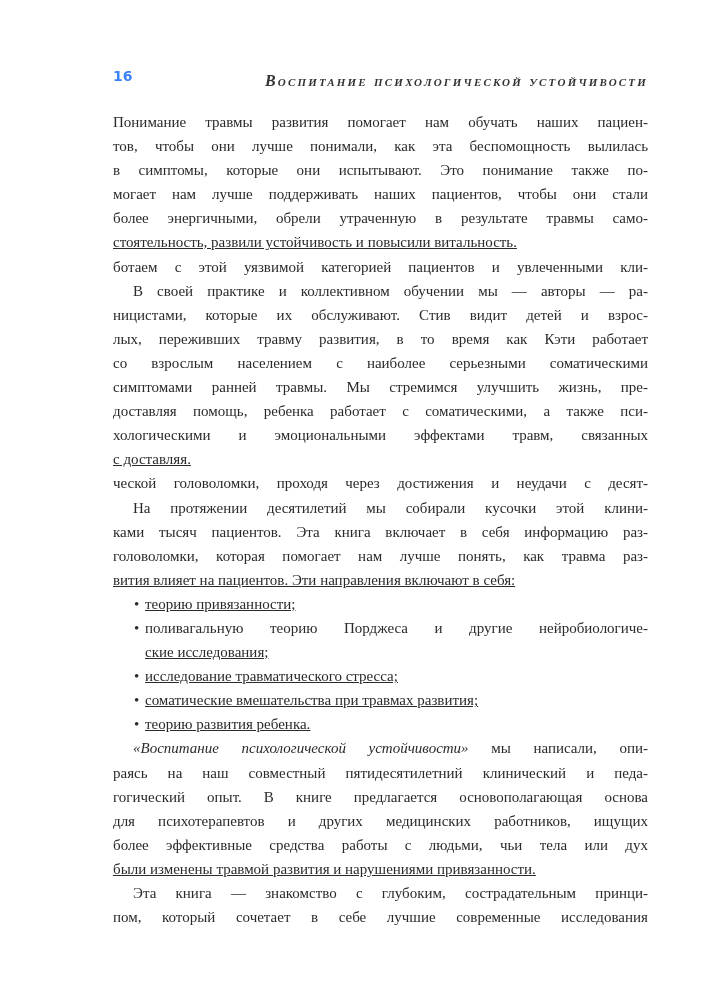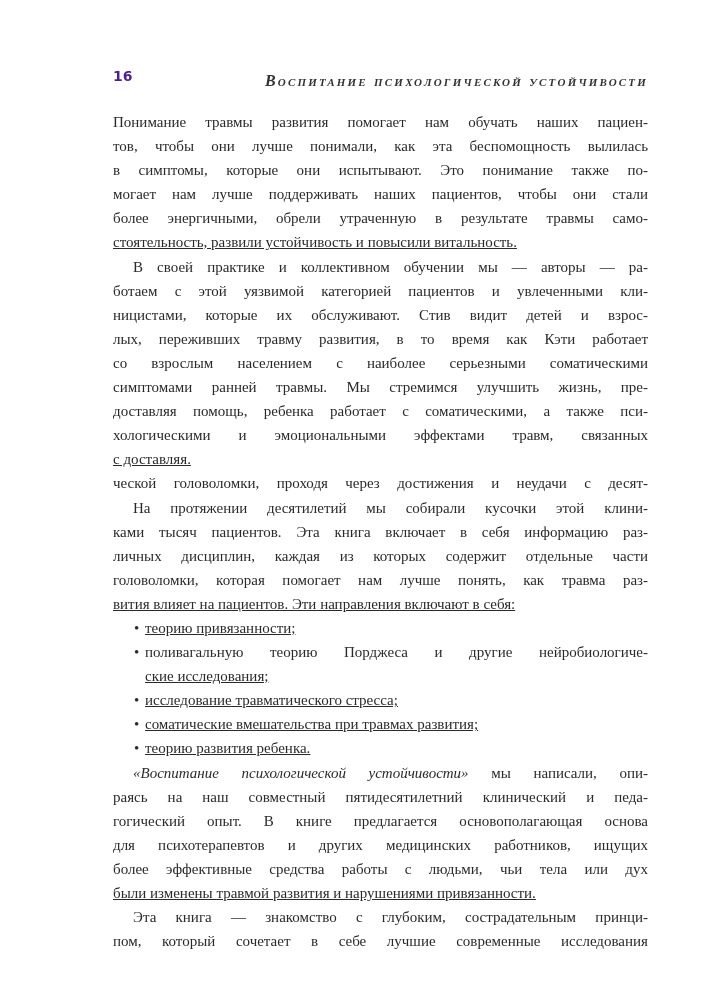--- a/index.html
+++ b/index.html
@@ -1,20 +1,20 @@
 <!DOCTYPE html>
 <html><head>
 <meta charset="utf-8">
 <style>
   html, body { margin: 0; padding: 0; background: #ffffff; }
   body { width: 715px; height: 1000px; position: relative; overflow: hidden;
          font-family: "Liberation Serif", "DejaVu Serif", serif; color: #2a2a2a; }
   .header { position: absolute; top: 68px; left: 113px; width: 535px; height: 20px; }
   .page-num { position: absolute; left: 0; top: 0; font-family: "DejaVu Sans", sans-serif;
-              font-weight: bold; font-size: 14px; color: #4c1d95; }
+              font-weight: bold; font-size: 14px; color: #3b82f6; }
   .running-title { position: absolute; right: 0; top: 4px; font-style: italic; font-weight: bold;
                    font-size: 16px; letter-spacing: 2.2px; font-variant: small-caps; color: #333; }
   .body { position: absolute; top: 110px; left: 113px; width: 535px; }
   .line { height: 24.1px; line-height: 24.1px; font-size: 15px; white-space: nowrap;
           text-align: justify; text-align-last: justify; overflow: hidden; }
   .line.last { text-align-last: left; text-decoration: underline; }
   .line.indent { padding-left: 20px; }
   .li { padding-left: 32px; position: relative; }
   .li .bullet { position: absolute; left: 21px; top: 0; }
   .li.cont { padding-left: 32px; }
@@ -33,36 +33,35 @@
   <div>
     <div class="line">Понимание травмы развития помогает нам обучать наших пациен-</div>
     <div class="line">тов, чтобы они лучше понимали, как эта беспомощность вылилась</div>
     <div class="line">в симптомы, которые они испытывают. Это понимание также по-</div>
     <div class="line">могает нам лучше поддерживать наших пациентов, чтобы они стали</div>
     <div class="line">более энергичными, обрели утраченную в результате травмы само-</div>
     <div class="line last">стоятельность, развили устойчивость и повысили витальность.</div>
   </div>
 
   <div>
+    <div class="line">ботаем с этой уязвимой категорией пациентов и увлеченными кли-</div>
     <div class="line indent">В своей практике и коллективном обучении мы — авторы — ра-</div>
-    <div class="line">ботаем с этой уязвимой категорией пациентов и увлеченными кли-</div>
     <div class="line">ницистами, которые их обслуживают. Стив видит детей и взрос-</div>
     <div class="line">лых, переживших травму развития, в то время как Кэти работает</div>
     <div class="line">со взрослым населением с наиболее серьезными соматическими</div>
     <div class="line">симптомами ранней травмы. Мы стремимся улучшить жизнь, пре-</div>
     <div class="line">доставляя помощь, ребенка работает с соматическими, а также пси-</div>
     <div class="line">хологическими и эмоциональными эффектами травм, связанных</div>
     <div class="line last">с доставляя.</div>
   </div>
 
   <div>
     <div class="line">ческой головоломки, проходя через достижения и неудачи с десят-</div>
     <div class="line indent">На протяжении десятилетий мы собирали кусочки этой клини-</div>
     <div class="line">ками тысяч пациентов. Эта книга включает в себя информацию раз-</div>
-    <div class="line">личных дисциплин, каждая из которых содержит отдельные части</div>
     <div class="line">головоломки, которая помогает нам лучше понять, как травма раз-</div>
     <div class="line last">вития влияет на пациентов. Эти направления включают в себя:</div>
   </div>
 
   <div>
     <div class="line li last">
       <span class="bullet">•</span>
       <span>теорию привязанности;</span>
     </div>
     <div class="line li">

